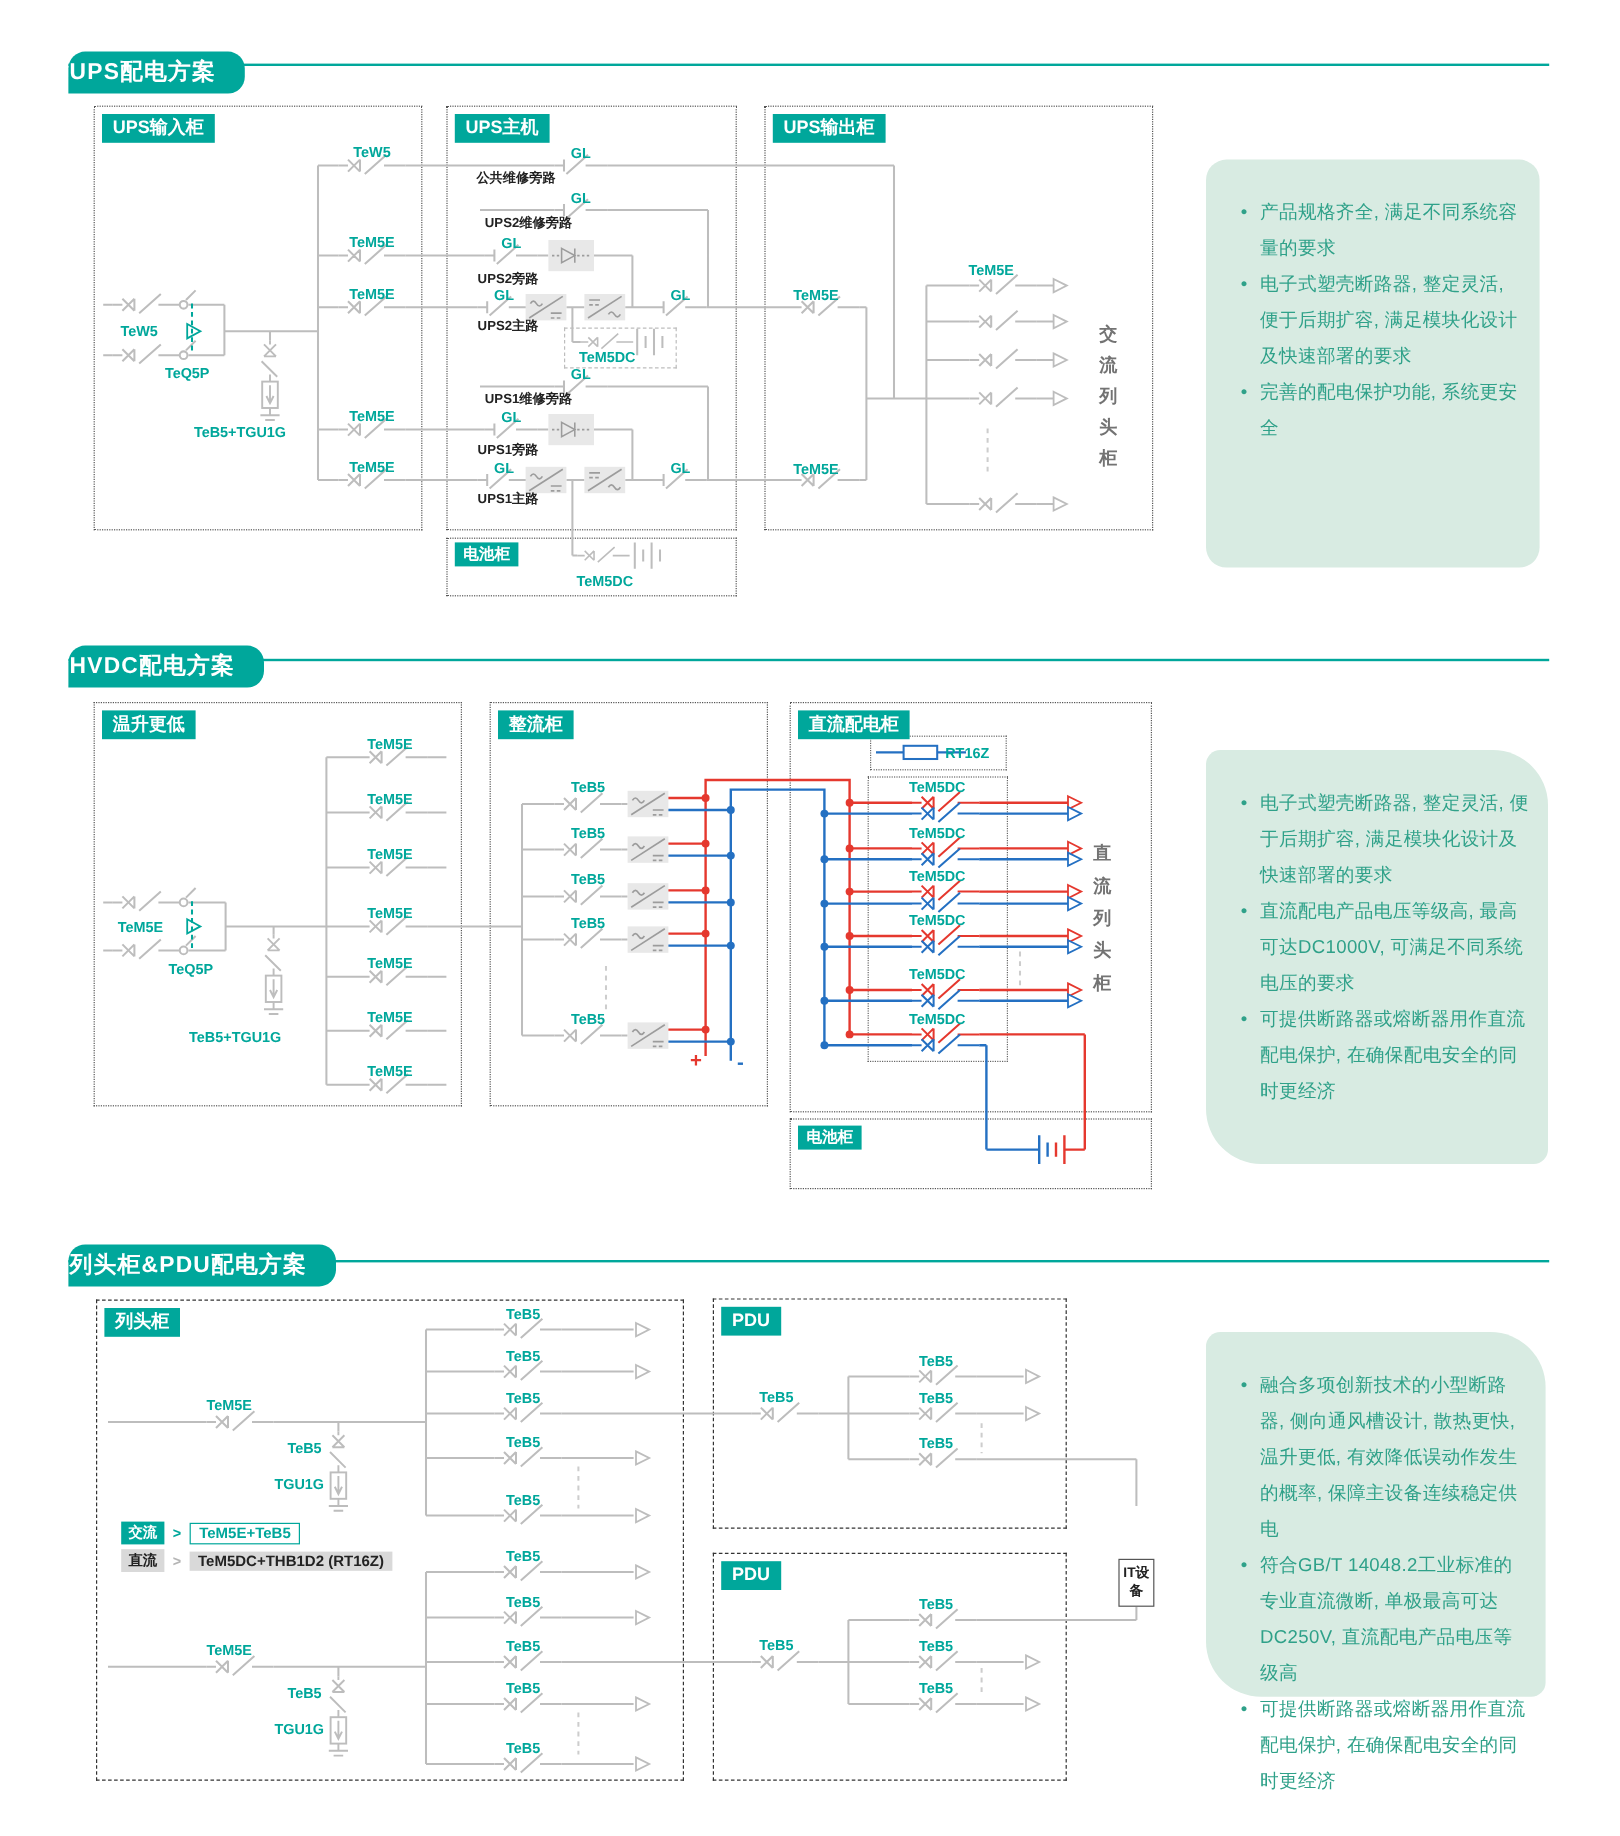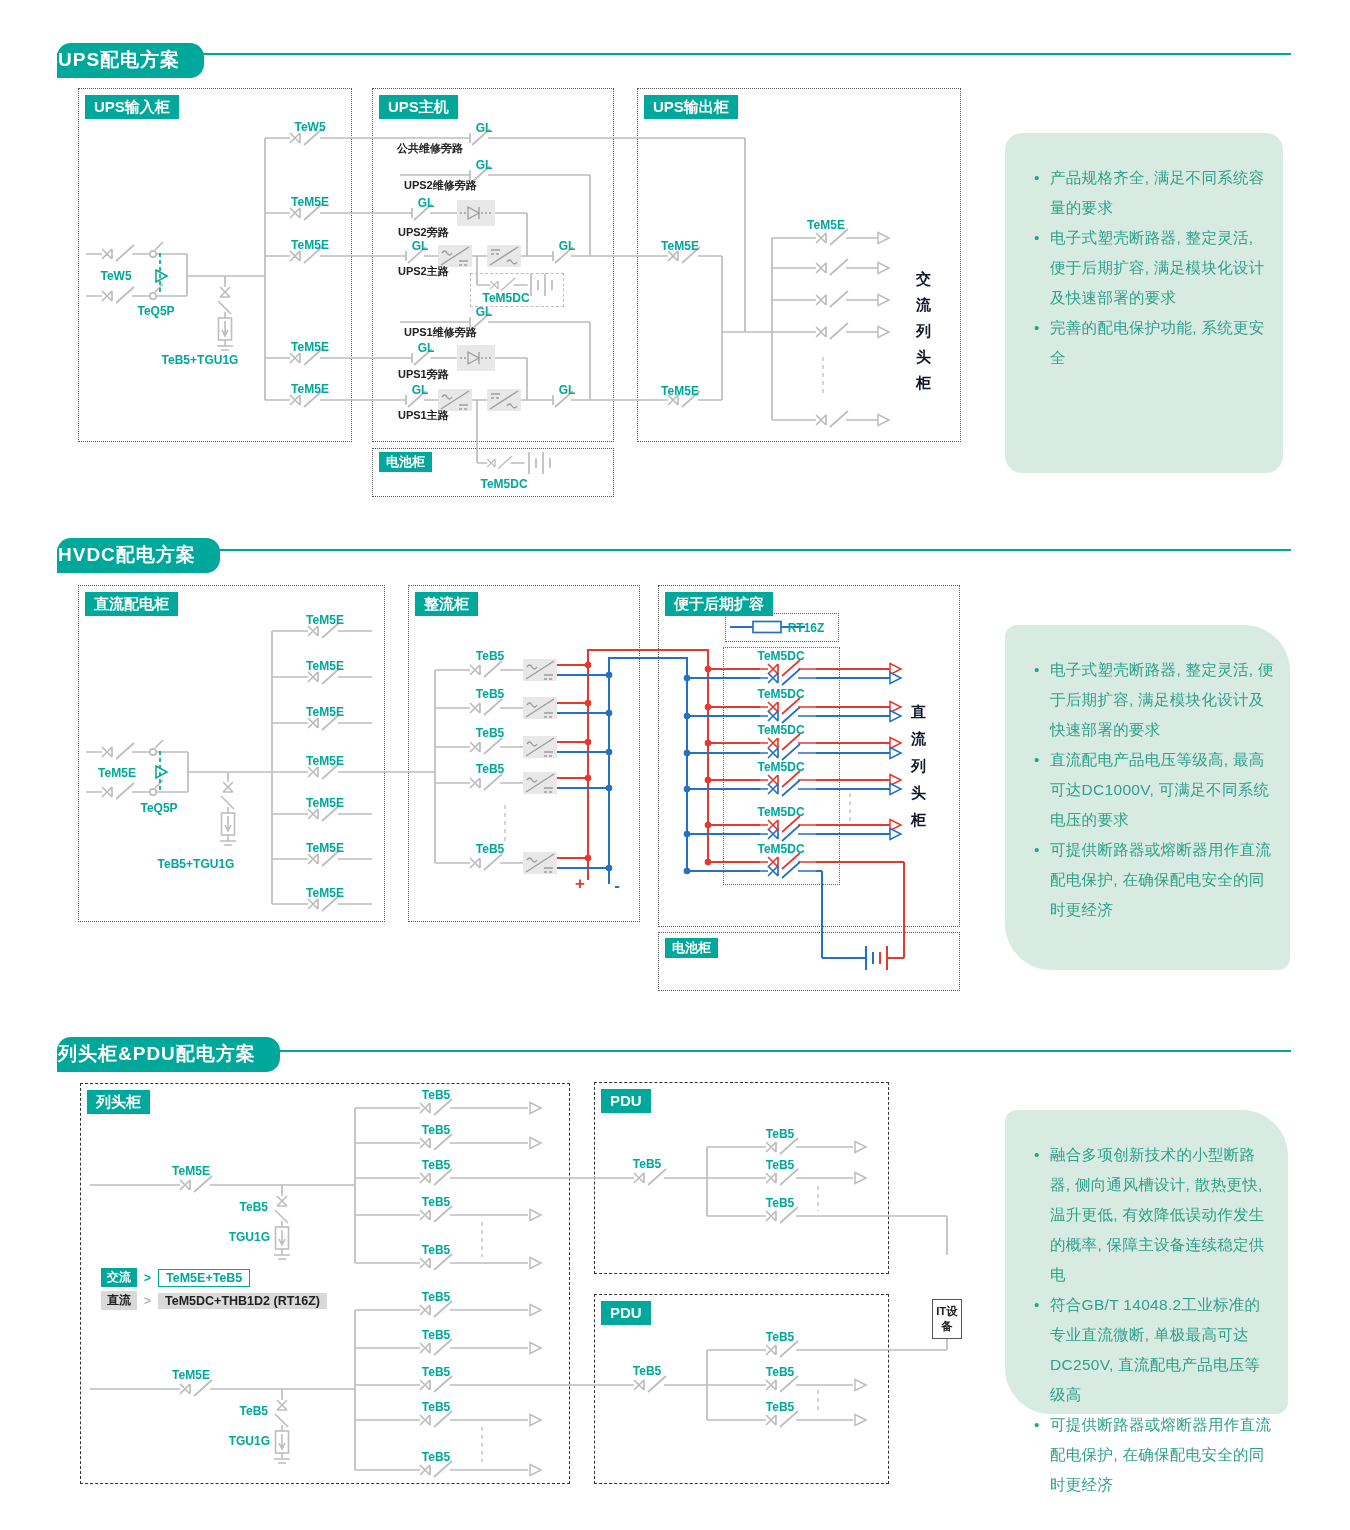--- a/index.html
+++ b/index.html
@@ -19,21 +19,21 @@
     padding:3px 9px;z-index:4;line-height:1.2;}
   .chip.small{font-size:13px;padding:2px 7px;}
   
   .panel{position:absolute;background:#d8ebe2;border-radius:12px 46px 12px 46px;z-index:1;}
   .panel ul{margin:0;padding:30px 16px 0 28px;list-style:none;}
   .panel li{position:relative;padding-left:17px;font-size:15.5px;line-height:30px;
     color:#2fa189;font-weight:500;letter-spacing:.3px;}
   .panel li::before{content:"•";position:absolute;left:1px;top:0;color:#2fa189;}
   
   .vtext{position:absolute;width:17px;word-break:break-all;text-align:center;
-    font-size:15px;font-weight:bold;color:#0f172a;line-height:26px;z-index:2;}
+    font-size:15px;font-weight:bold;color:#737373;line-height:26px;z-index:2;}
   
   .itbox{position:absolute;border:1px solid #555;background:#fff;width:28px;
     text-align:center;font-size:11.5px;font-weight:bold;color:#222;line-height:15px;
     padding:4px 0;word-break:break-all;z-index:4;margin-top:44px;}
   
   .legend-row{position:absolute;display:flex;align-items:center;gap:7px;z-index:4;padding-left:18px;}
   .lg-chip{font-size:12px;font-weight:bold;padding:1px 6px;}
   .lg-chip.ac{background:#00a79b;color:#fff;}
   .lg-chip.dc{background:#d9d9d9;color:#222;}
   .lg-arrow{font-size:12px;font-weight:bold;}
@@ -83,23 +83,23 @@
   <div class="chip" style="left:644px;top:95px;">UPS输出柜</div>
   <div class="chip small" style="left:379px;top:452px;">电池柜</div>
 
   <div class="box" style="left:78px;top:585px;width:305px;height:335px;"></div>
   <div class="box" style="left:408px;top:585px;width:230px;height:335px;"></div>
   <div class="box" style="left:658px;top:585px;width:300px;height:340px;"></div>
   <div class="box" style="left:658px;top:932px;width:300px;height:57px;"></div>
   <div class="box inner" style="left:725px;top:613px;width:112px;height:27px;"></div>
   <div class="box inner" style="left:723px;top:647px;width:115px;height:236px;"></div>
 
-  <div class="chip" style="left:85px;top:592px;">直流配电柜</div>
+  <div class="chip" style="left:85px;top:592px;">温升更低</div>
   <div class="chip" style="left:415px;top:592px;">整流柜</div>
-  <div class="chip" style="left:665px;top:592px;">便于后期扩容</div>
+  <div class="chip" style="left:665px;top:592px;">直流配电柜</div>
   <div class="chip small" style="left:665px;top:938px;">电池柜</div>
 
   <div class="box dash" style="left:80px;top:1083px;width:488px;height:399px;"></div>
   <div class="box dash" style="left:594px;top:1082px;width:293px;height:190px;"></div>
   <div class="box dash" style="left:594px;top:1294px;width:293px;height:188px;"></div>
 
   <div class="chip" style="left:87px;top:1090px;">列头柜</div>
   <div class="chip" style="left:601px;top:1089px;">PDU</div>
   <div class="chip" style="left:601px;top:1301px;">PDU</div>
 

